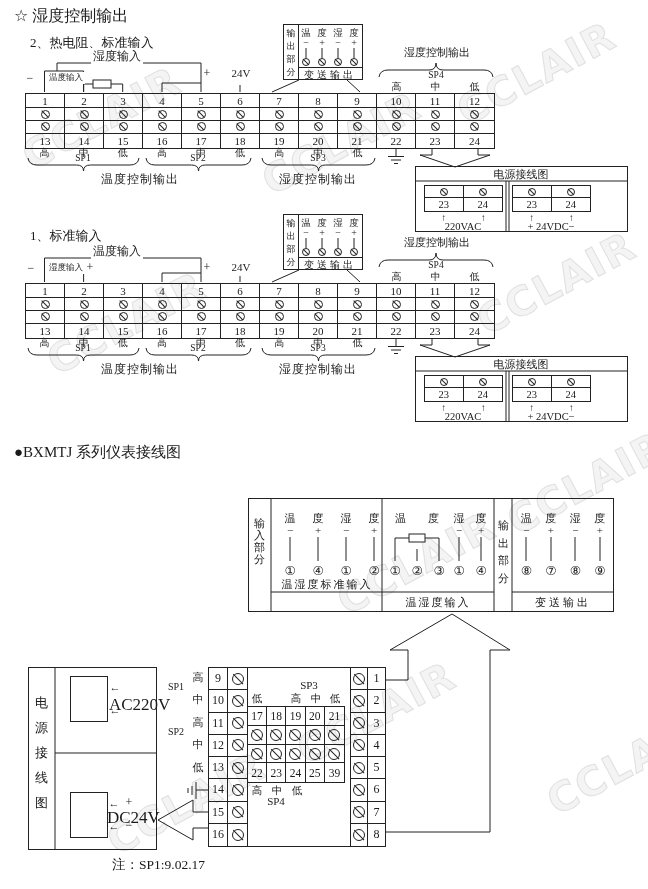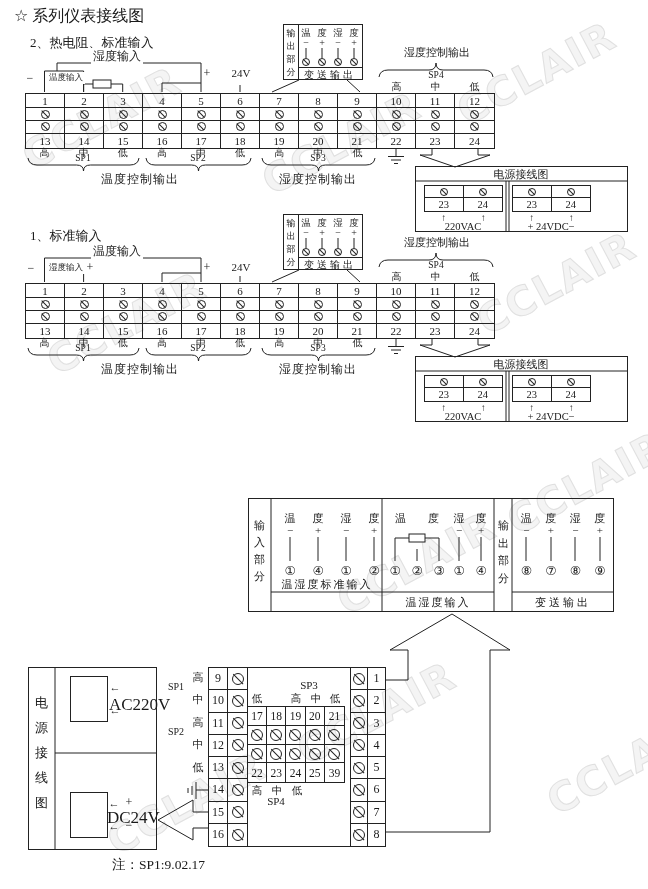--- a/index.html
+++ b/index.html
@@ -111,23 +111,24 @@
       <path d="M385,680 H408 V650 H390 L452,614 L510,650 H490 V832 H385"></path>
 
       <path d="M208,790 H196 M196,782 V799 M192,786 V795 M188,788 V793"></path>
 
       <path d="M208,812 H193 V800 L158,820 L193,840 V828 H208"></path>
 
       <path d="M55,667 V850 M55,753 H157"></path>
     </g>
   </svg>
 
-  <div class="abs f16" style="left:14px;top:6px">☆ 系列仪表接线图</div>
+  <div class="abs f16" style="left:14px;top:6px">☆ 湿度控制输出</div>
   <div class="abs f13" style="left:30px;top:34px">2、热电阻、标准输入</div>
   <div class="abs f13" style="left:30px;top:227px">1、标准输入</div>
+  <div class="abs f15" style="left:14px;top:443px">●BXMTJ 系列仪表接线图</div>
   <div class="abs f135" style="left:112px;top:856px">注：SP1:9.02.17</div>
 
   <div class="abs f12 ct" style="left:30px;top:71px">−</div>
   <div class="abs f85 bgw" style="left:47px;top:72px">温度输入</div>
   <div class="abs f12 ct bgw" style="left:117px;top:48px">湿度输入</div>
   <div class="abs f12 ct" style="left:207px;top:66px">+</div>
   <div class="abs f11 ct" style="left:241px;top:67px">24V</div>
 
   <div class="box" id="co1" style="left:283px;top:24px;width:80px;height:56px">
     <div class="co-side">输出部分</div>
@@ -510,21 +511,21 @@
       <div class="fc">↑</div>
     </div>
   <div class="frow f10" id="ar2b" style="left:512px;top:402px;width:79px">
       <div class="fc">↑</div>
       <div class="fc">↑</div>
     </div>
   <div class="abs f105 ct" style="left:463px;top:411px">220VAC</div>
   <div class="abs f105 ct" style="left:551px;top:411px">+ 24VDC−</div>
 
   <div class="box" style="left:248px;top:498px;width:366px;height:114px"></div>
-  <div class="vtext f11" style="left:249px;top:517px;width:21px;line-height:17px">输入部分</div>
+  <div class="vtext f11" style="left:249px;top:517px;width:21px;line-height:12px">输入部分</div>
   <div class="vtext f11" style="left:496px;top:517px;width:15px;line-height:17.5px">输出部分</div>
 
   <div class="frow f11" id="bx1h" style="left:276px;top:511px;width:112px">
       <div class="fc">温</div>
       <div class="fc">度</div>
       <div class="fc">湿</div>
       <div class="fc">度</div>
     </div>
   <div class="frow f11" id="bx1s" style="left:276px;top:524px;width:112px">
       <div class="fc">−</div>

